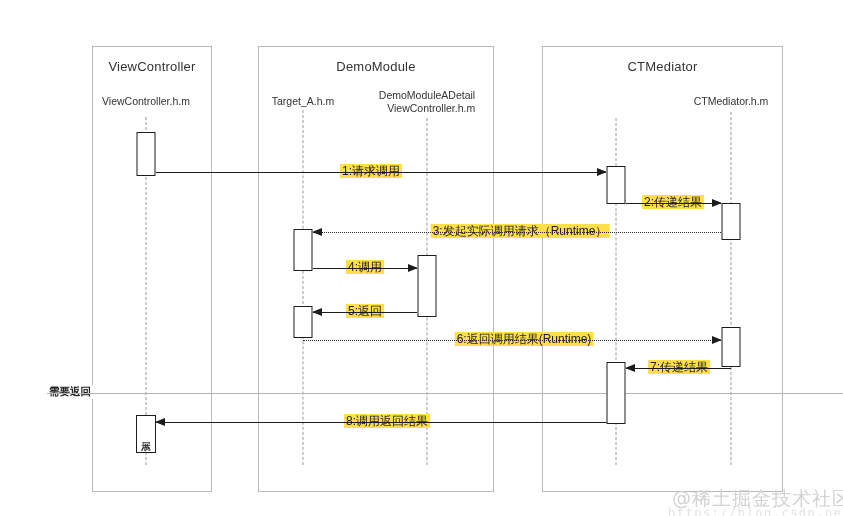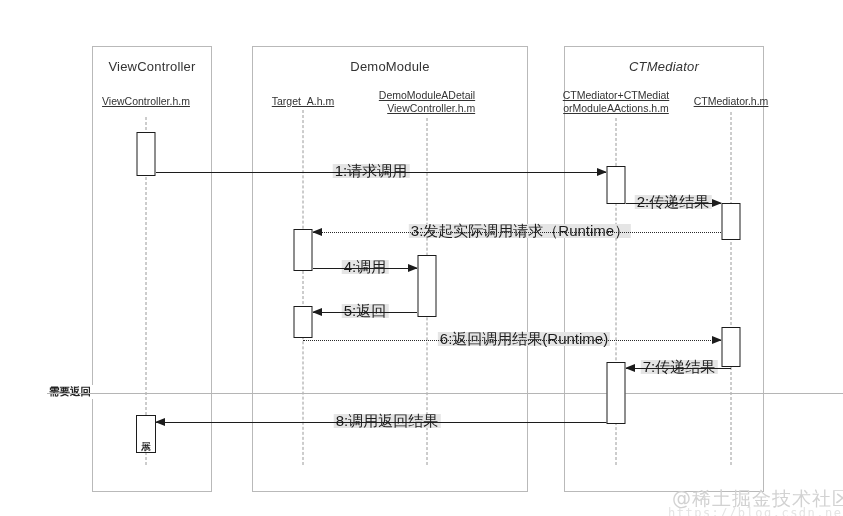--- a/index.html
+++ b/index.html
@@ -39,21 +39,20 @@
 
   
   .ll-label {
     position: absolute;
     font-size: 10.5px;
     color: #333333;
     text-align: center;
     line-height: 13px;
     transform: translateX(-50%);
     white-space: pre-line;
-    text-decoration: underline;
   }
   .ll-line {
     position: absolute;
     width: 0;
     border-left: 1px dashed #9a9a9a;
     transform: translateX(-0.5px);
   }
 
   
   .act {
@@ -108,23 +107,23 @@
   .msg.to-left .arrowhead {
     left: -1px;
     border-top: 4.5px solid transparent;
     border-bottom: 4.5px solid transparent;
     border-right: 10px solid #1c1c1c;
   }
 
   .msg-label {
     position: absolute;
     top: -8px;
-    font-size: 15px;
+    font-size: 12px;
     color: #1c1c1c;
-    background: #e5e5e5;
+    background: #fde047;
     padding: 0 2px;
     white-space: nowrap;
     transform: translateX(-50%);
     line-height: 14px;
   }
 
   
   .separator {
     position: absolute;
     height: 0;
@@ -160,35 +159,33 @@
     font-family: "DejaVu Sans Mono", monospace;
   }
 </style>
 </head>
 <body>
 
 <div id="canvas">
     <div class="frame" style="left: 92px; top: 46px; width: 120px; height: 446px;">
       <div class="frame-title">ViewController</div>
     </div>
-    <div class="frame" style="left: 252px; top: 46px; width: 276px; height: 446px;">
+    <div class="frame" style="left: 258px; top: 46px; width: 236px; height: 446px;">
       <div class="frame-title">DemoModule</div>
     </div>
-    <div class="frame" style="left: 564px; top: 46px; width: 200px; height: 446px; font-style: italic;">
+    <div class="frame" style="left: 542px; top: 46px; width: 241px; height: 446px;">
       <div class="frame-title">CTMediator</div>
     </div>
     <div class="ll-label" style="left: 146px; top: 95px;">ViewController.h.m</div>
     <div class="ll-line" style="left: 146px; top: 117px; height: 348px;"></div>
     <div class="ll-label" style="left: 303px; top: 95px;">Target_A.h.m</div>
     <div class="ll-line" style="left: 303px; top: 110px; height: 355px;"></div>
     <div class="ll-label" style="left: 427px; top: 89px; text-align: right;">DemoModuleADetail
 ViewController.h.m</div>
     <div class="ll-line" style="left: 427px; top: 118px; height: 347px;"></div>
-    <div class="ll-label" style="left: 616px; top: 89px;">CTMediator+CTMediat
-orModuleAActions.h.m</div>
     <div class="ll-line" style="left: 616px; top: 118px; height: 347px;"></div>
     <div class="ll-label" style="left: 731px; top: 95px; text-align: right;">CTMediator.h.m</div>
     <div class="ll-line" style="left: 731px; top: 112px; height: 353px;"></div>
     <div class="separator" style="left: 47px; top: 393px; width: 796px;"></div>
     <div class="separator-label" style="left: 47px; top: 385px; font-weight: bold;">需要返回</div>
     <div class="msg solid to-right" style="left: 156px; top: 172px; width: 450px;">
       <div class="shaft"></div>
       <div class="arrowhead"></div>
     </div>
     <div class="msg-label" style="left: 371px; top: 164px;">1:请求调用</div>

